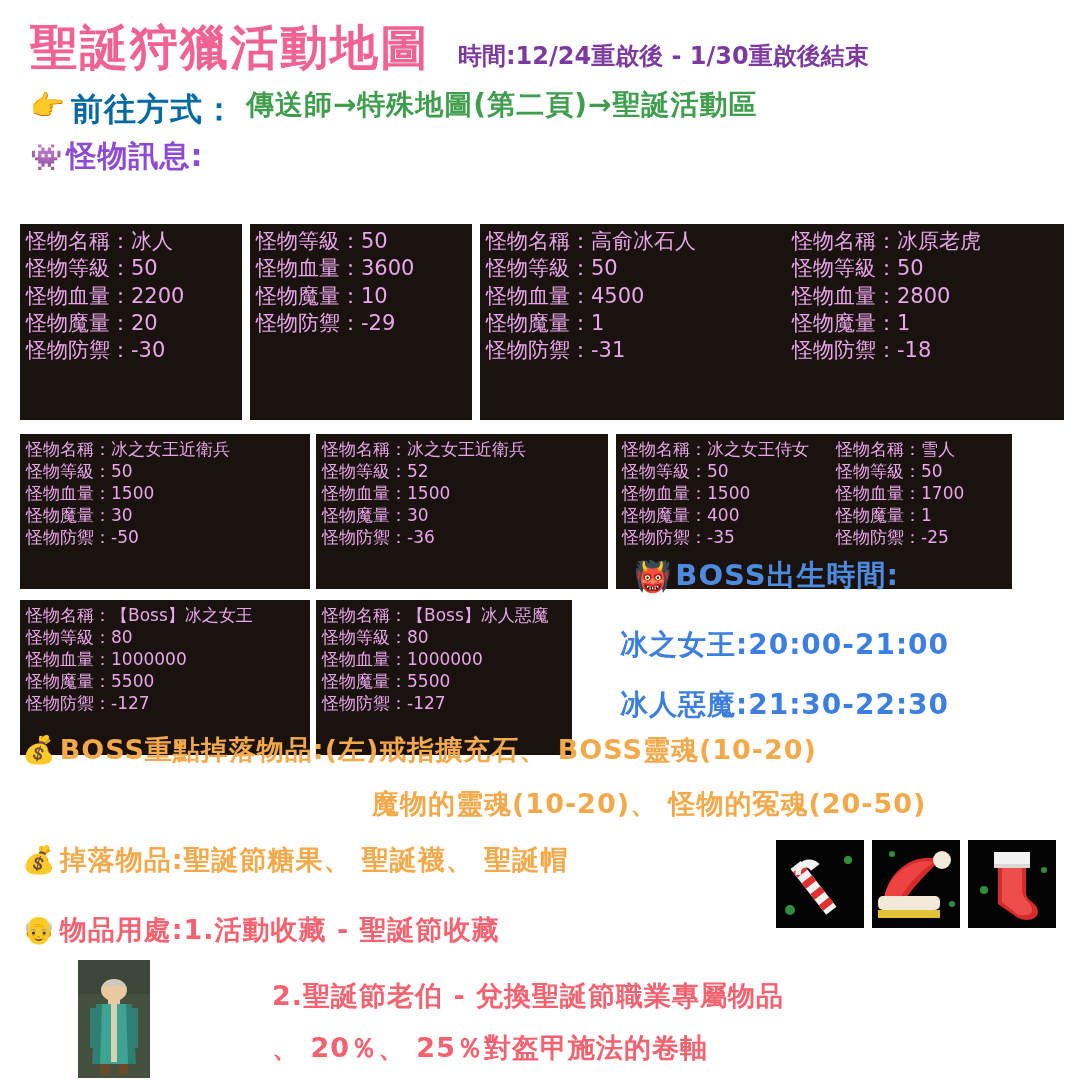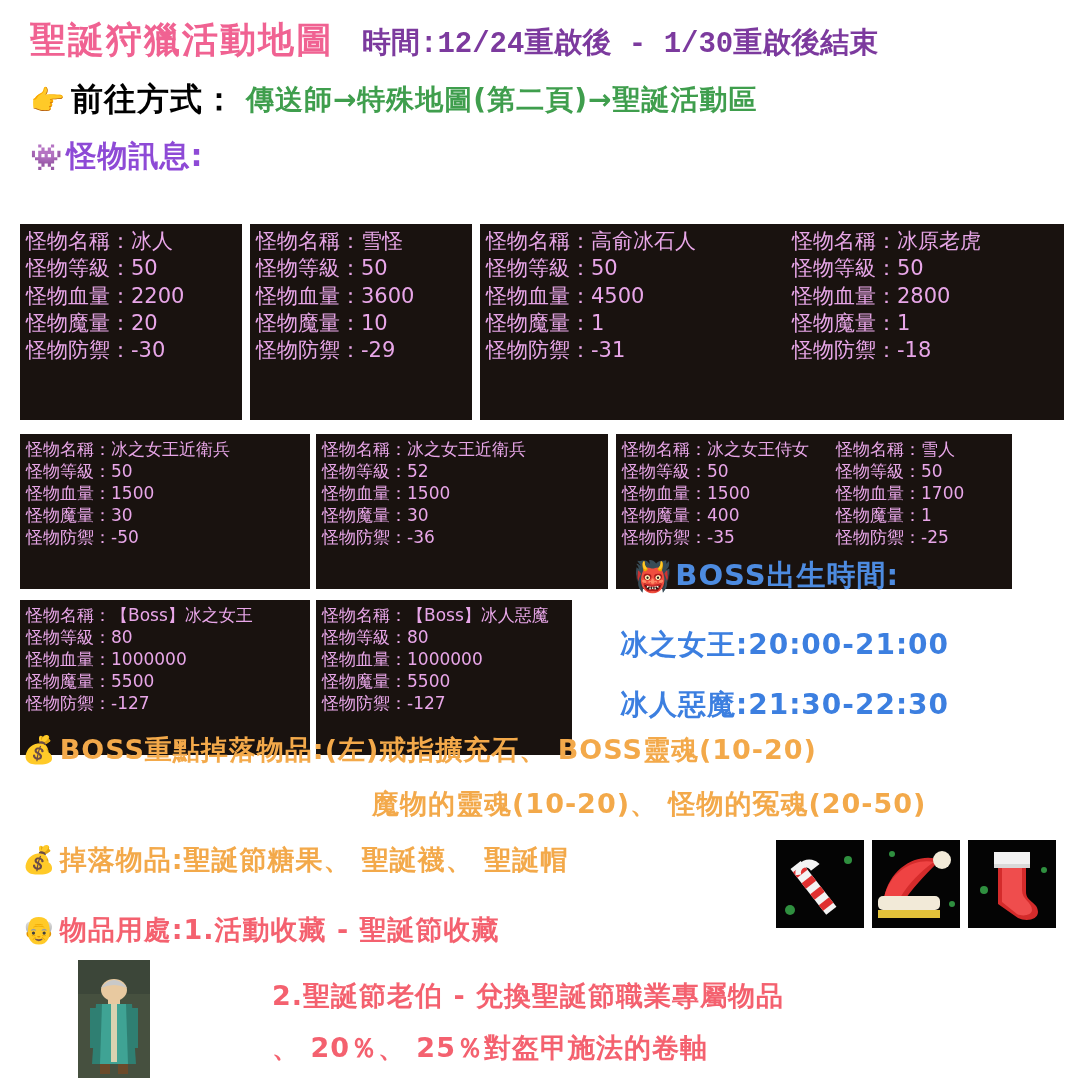--- a/index.html
+++ b/index.html
@@ -23,49 +23,49 @@
   
   .title-row {
     position: absolute;
     left: 30px;
     top: 16px;
     width: 1030px;
     display: flex;
     align-items: baseline;
   }
   .main-title {
-    font-size: 36px;
+    font-size: 48px;
     font-weight: bold;
     color: #f06292;
     letter-spacing: 2px;
     white-space: nowrap;
   }
   .date-range {
-    font-size: 29px;
+    font-size: 24px;
     color: #7c3a9e;
     margin-left: 28px;
     white-space: nowrap;
     font-weight: bold;
-    font-family: Liberation Mono, monospace;
   }
 
   .route-row {
     position: absolute;
     left: 30px;
     top: 78px;
     display: flex;
     align-items: center;
     white-space: nowrap;
   }
   .route-icon { font-size: 28px; margin-right: 6px; }
   .route-label {
     font-size: 32px;
     font-weight: bold;
-    color: #000000;
+    color: #0369a1;
     letter-spacing: 1px;
+    margin-top: 10px;
   }
   .route-path {
     font-size: 28px;
     font-weight: bold;
     color: #3f9e4d;
     margin-left: 10px;
     letter-spacing: 1px;
   }
 
   .mob-heading {
@@ -182,21 +182,20 @@
 
   <div class="card big" style="left:20px; top:188px; width:222px; height:196px;">
     <div class="line"><span>怪物名稱：</span><span>冰人</span></div>
     <div class="line"><span>怪物等級：</span><span>50</span></div>
     <div class="line"><span>怪物血量：</span><span>2200</span></div>
     <div class="line"><span>怪物魔量：</span><span>20</span></div>
     <div class="line"><span>怪物防禦：</span><span>-30</span></div>
   </div>
 
   <div class="card big" style="left:250px; top:188px; width:222px; height:196px;">
-    <div class="line"><span>怪物名稱：</span><span>雪怪</span></div>
     <div class="line"><span>怪物等級：</span><span>50</span></div>
     <div class="line"><span>怪物血量：</span><span>3600</span></div>
     <div class="line"><span>怪物魔量：</span><span>10</span></div>
     <div class="line"><span>怪物防禦：</span><span>-29</span></div>
   </div>
 
   <div class="card big" style="left:480px; top:188px; width:344px; height:196px;">
     <div class="line"><span>怪物名稱：</span><span>高俞冰石人</span></div>
     <div class="line"><span>怪物等級：</span><span>50</span></div>
     <div class="line"><span>怪物血量：</span><span>4500</span></div>

